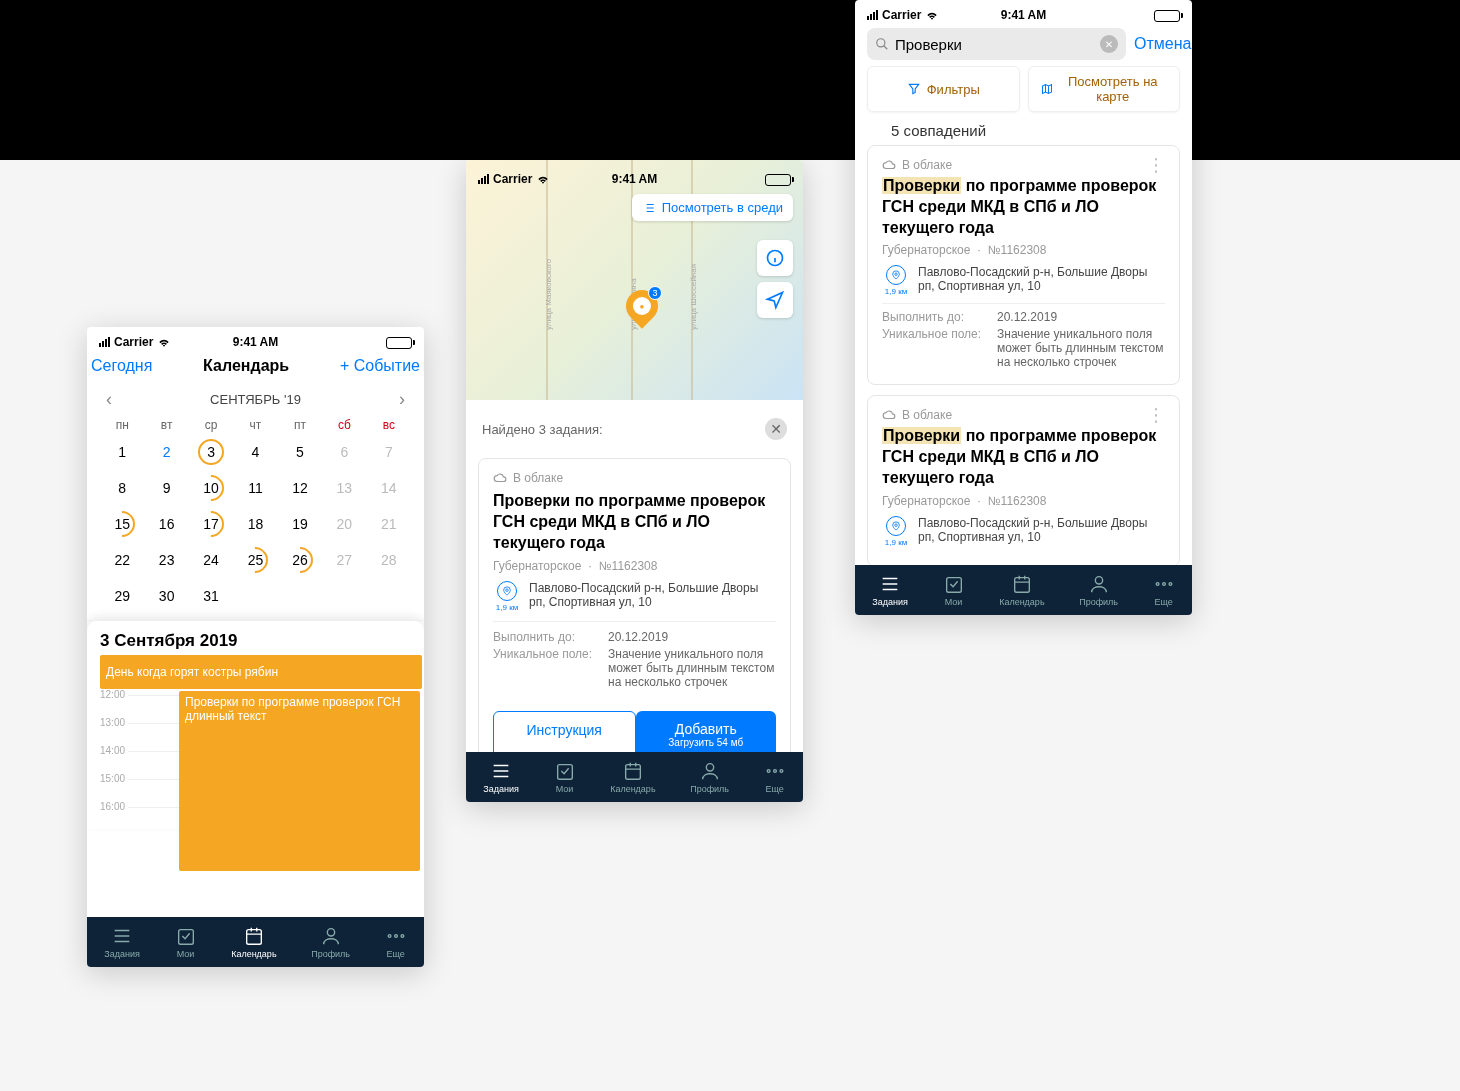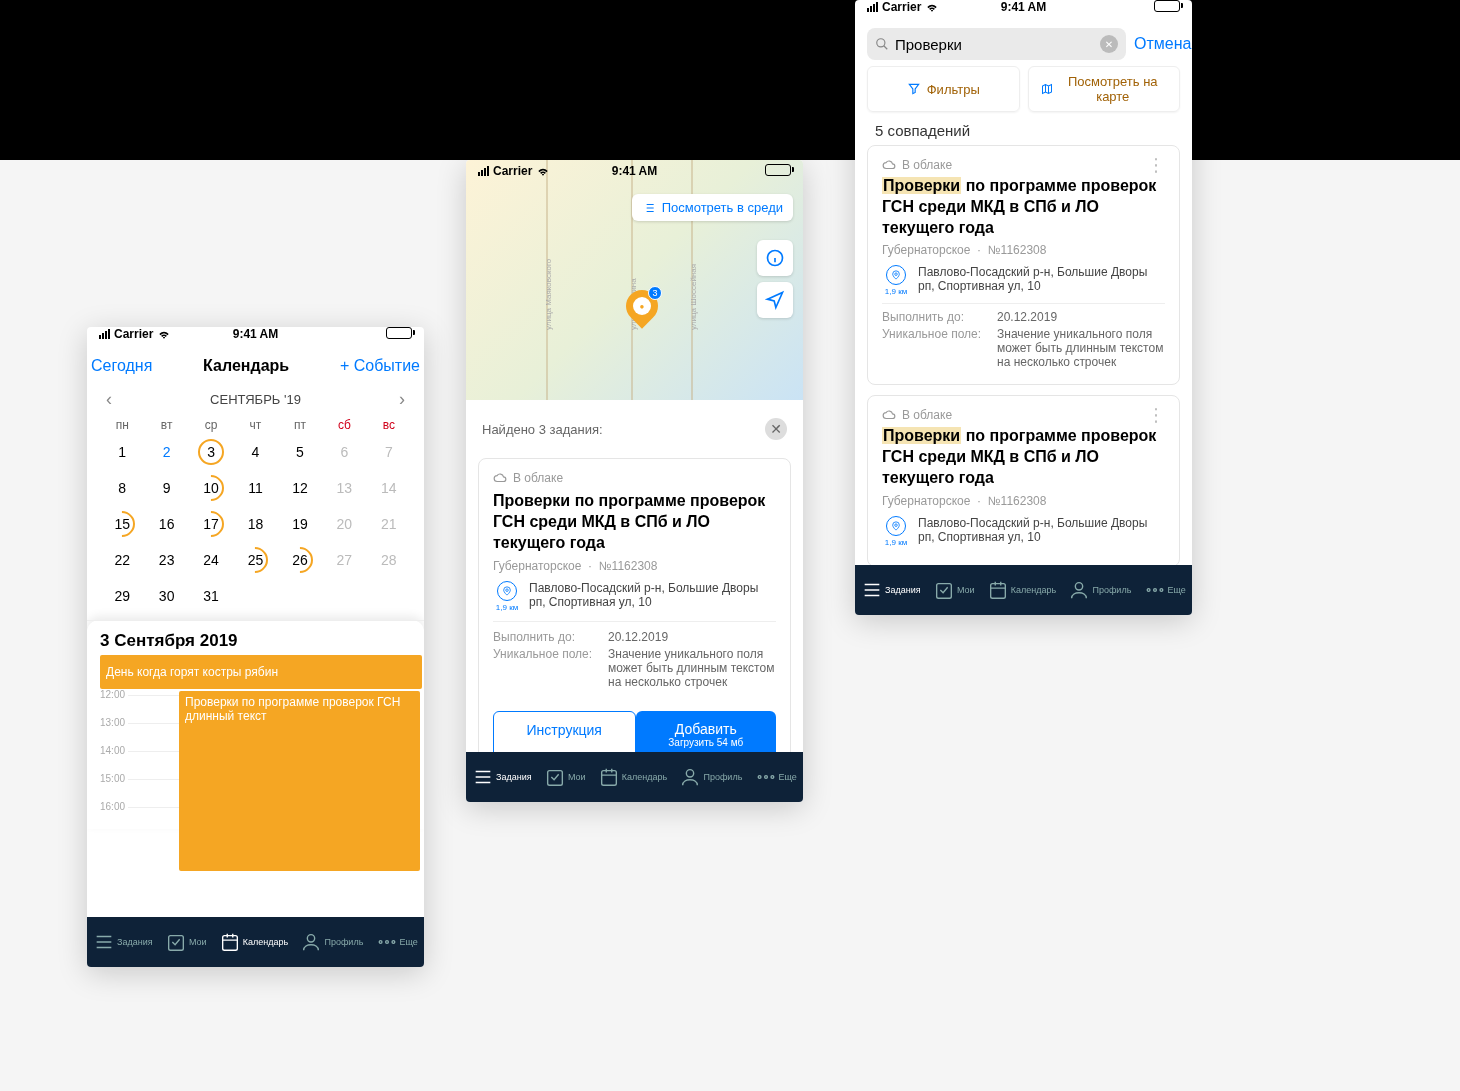--- a/index.html
+++ b/index.html
@@ -1,20 +1,20 @@
 <!DOCTYPE html>
 <html><head>
 <meta charset="utf-8">
 <style>
 * { margin:0; padding:0; box-sizing:border-box; font-family:-apple-system,BlinkMacSystemFont,'Segoe UI',sans-serif; }
 body { background:#fff; width:1460px; height:1091px; position:relative; }
 .blackbar { position:absolute; left:0; top:0; width:1460px; height:160px; background:#000; }
 .whitearea { position:absolute; left:0; top:160px; width:1460px; height:931px; background:#f5f5f5; }
 .phone { position:absolute; background:#fff; border-radius:4px; box-shadow:0 6px 30px rgba(0,0,0,.18); overflow:hidden; display:flex; flex-direction:column; }
-.statusbar { height:22px; display:flex; align-items:flex-start; padding:0 12px; font-size:12px; font-weight:600; justify-content:space-between; }
+.statusbar { height:22px; display:flex; align-items:flex-end; padding:0 12px; font-size:12px; font-weight:600; justify-content:space-between; }
 .statusbar .l,.statusbar .r { display:flex; align-items:center; gap:4px; }
 .statusbar .ctr { position:absolute; left:50%; transform:translateX(-50%); font-size:12px; font-weight:600; }
 .bars { display:inline-flex; gap:1px; align-items:flex-end; }
 .bars span { width:2px; background:#000; display:inline-block; }
 .bars span:nth-child(1){height:4px}.bars span:nth-child(2){height:6px}.bars span:nth-child(3){height:8px}.bars span:nth-child(4){height:10px}
 .wifi{width:14px;height:14px}
 .battery{width:26px;height:12px;border:1.5px solid #000;border-radius:3px;position:relative}
 .battery:after{content:"";width:2px;height:5px;background:#000;position:absolute;right:-3.5px;top:2px;border-radius:0 1px 1px 0}
 .battery .fill{background:#000;height:100%;width:100%;}
 
@@ -32,21 +32,21 @@
 .calcell.blue{color:#007aff}
 .calcell .ring{position:absolute;width:26px;height:26px;border:2px solid #f5a623;border-radius:50%}
 .calcell .partial{position:absolute;width:26px;height:26px;border:2px solid transparent;border-top:2px solid #f5a623;border-right:2px solid #f5a623;border-radius:50%;transform:rotate(45deg)}
 .daytitle{font-size:17px;font-weight:700;padding:10px 13px 4px;border-top:1px solid #eee}
 .allday{margin:0 2px 0 13px;background:#f5a623;color:#fff;font-size:12px;padding:10px 6px;border-radius:2px}
 .event{margin:0 2px 0 46px;background:#f5a623;color:#fff;font-size:12px;padding:4px 6px;border-radius:2px;height:180px}
 .hourrow{display:flex;align-items:flex-start;padding:0 13px;font-size:10px;color:#aaa;height:28px}
 .hourrow .hr{width:28px;flex-shrink:0;text-align:right;padding-right:6px}
 .hourrow .line{flex:1;border-top:1px solid #eee;margin-top:6px}
 .tabbar{position:absolute;bottom:0;left:0;right:0;height:50px;background:#0e2238;display:flex;justify-content:space-around;align-items:center;color:#9aa;font-size:9px}
-.tab{display:flex;flex-direction:row;align-items:center;gap:2px;color:#8aa}
+.tab{display:flex;flex-direction:column;align-items:center;gap:2px;color:#8aa}
 .tab.active{color:#fff}
 .tab svg{width:22px;height:22px;stroke:currentColor;fill:none;stroke-width:1.5}
 
 #s2{left:466px;top:160px;width:337px;height:642px}
 #s2 .mapbg{height:240px;background:linear-gradient(135deg,#fdf3d7 0%,#e8f0d8 50%,#cae3f5 100%);position:relative;overflow:hidden}
 .mapbtn{position:absolute;background:#fff;border-radius:6px;padding:6px 10px;font-size:13px;color:#007aff;display:flex;align-items:center;gap:6px;box-shadow:0 1px 3px rgba(0,0,0,.15)}
 .mapicon{position:absolute;right:10px;width:36px;height:36px;background:#fff;border-radius:6px;display:flex;align-items:center;justify-content:center;box-shadow:0 1px 3px rgba(0,0,0,.15)}
 .pin{position:absolute;left:160px;top:130px;width:32px;height:40px}
 .pin .body{width:32px;height:32px;background:#f5a623;border-radius:50% 50% 50% 0;transform:rotate(-45deg);}
 .pin .inner{width:18px;height:18px;background:#fff;border-radius:50%;position:absolute;top:7px;left:7px;display:flex;align-items:center;justify-content:center;font-size:8px;color:#f5a623}
@@ -72,21 +72,21 @@
 .btn-primary .sm{font-size:10px;display:block;font-weight:400}
 
 #s3{left:855px;top:0;width:337px;height:615px}
 .searchrow{display:flex;gap:8px;align-items:center;padding:6px 12px}
 .searchbox{flex:1;background:#eaeaea;border-radius:8px;height:32px;display:flex;align-items:center;padding:0 8px;gap:6px;font-size:15px;color:#333}
 .searchbox input{border:none;background:none;flex:1;font-size:15px;outline:none}
 .clearx{width:18px;height:18px;background:#bbb;border-radius:50%;display:flex;align-items:center;justify-content:center;color:#fff;font-size:10px}
 .cancel{color:#007aff;font-size:16px}
 .filterrow{display:flex;gap:8px;padding:0 12px 10px}
 .chip{flex:1;border:1px solid #eee;border-radius:6px;padding:7px 12px;text-align:center;font-size:13px;color:#a16207;display:flex;align-items:center;justify-content:center;gap:6px;box-shadow:0 1px 2px rgba(0,0,0,.05)}
-.matches{padding:0 20px 6px;font-size:15px;color:#333}
+.matches{padding:0 36px 6px;font-size:15px;color:#333}
 .s3card{margin:0 12px 10px;border:1px solid #e5e5e5;border-radius:8px;padding:12px 14px;background:#fff}
 .s3card .hdr{display:flex;justify-content:space-between;align-items:center;margin-bottom:4px}
 .s3card .status{color:#999;font-size:12px;display:flex;gap:6px;align-items:center}
 .dots{font-size:18px;color:#bbb;line-height:10px}
 .s3card .title{font-weight:700;font-size:16px;line-height:1.3;margin-bottom:5px}
 .hl{background:#f5e4b3;padding:0 1px}
 .s3card .sub{color:#999;font-size:12px;margin-bottom:8px}
 .s3card .addr{display:flex;gap:8px;align-items:flex-start;font-size:12px;color:#444;margin-bottom:6px}
 .s3card .kv{display:flex;font-size:12px;color:#666;margin-bottom:3px}
 .s3card .kv .k{width:115px;color:#999;flex-shrink:0}

